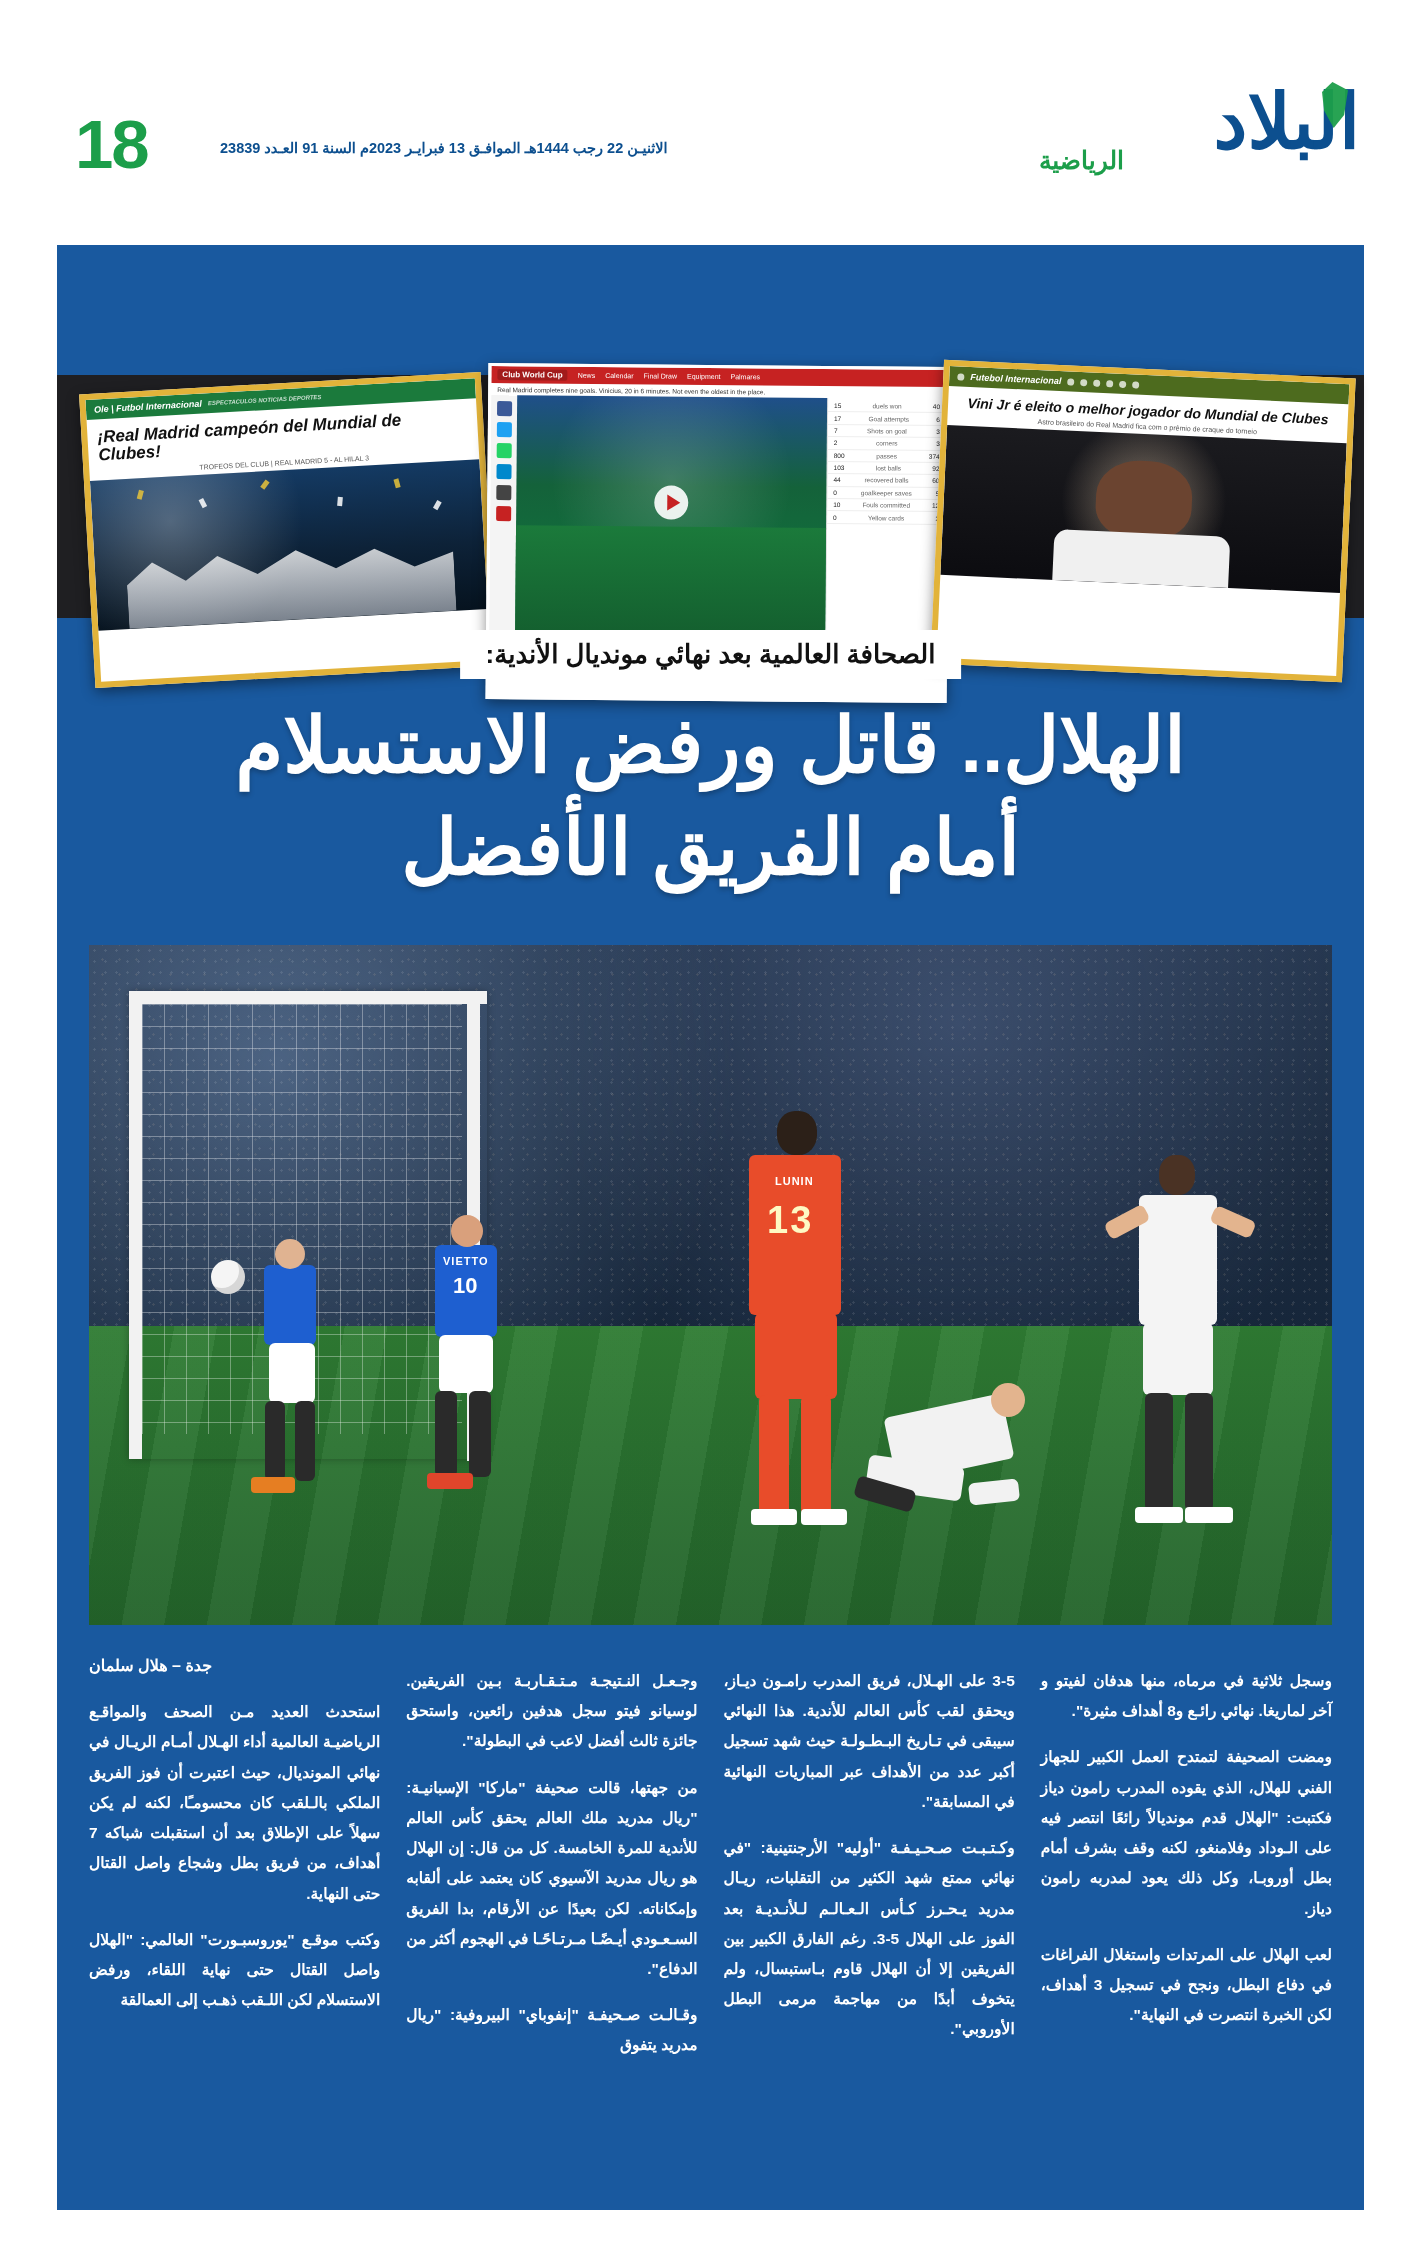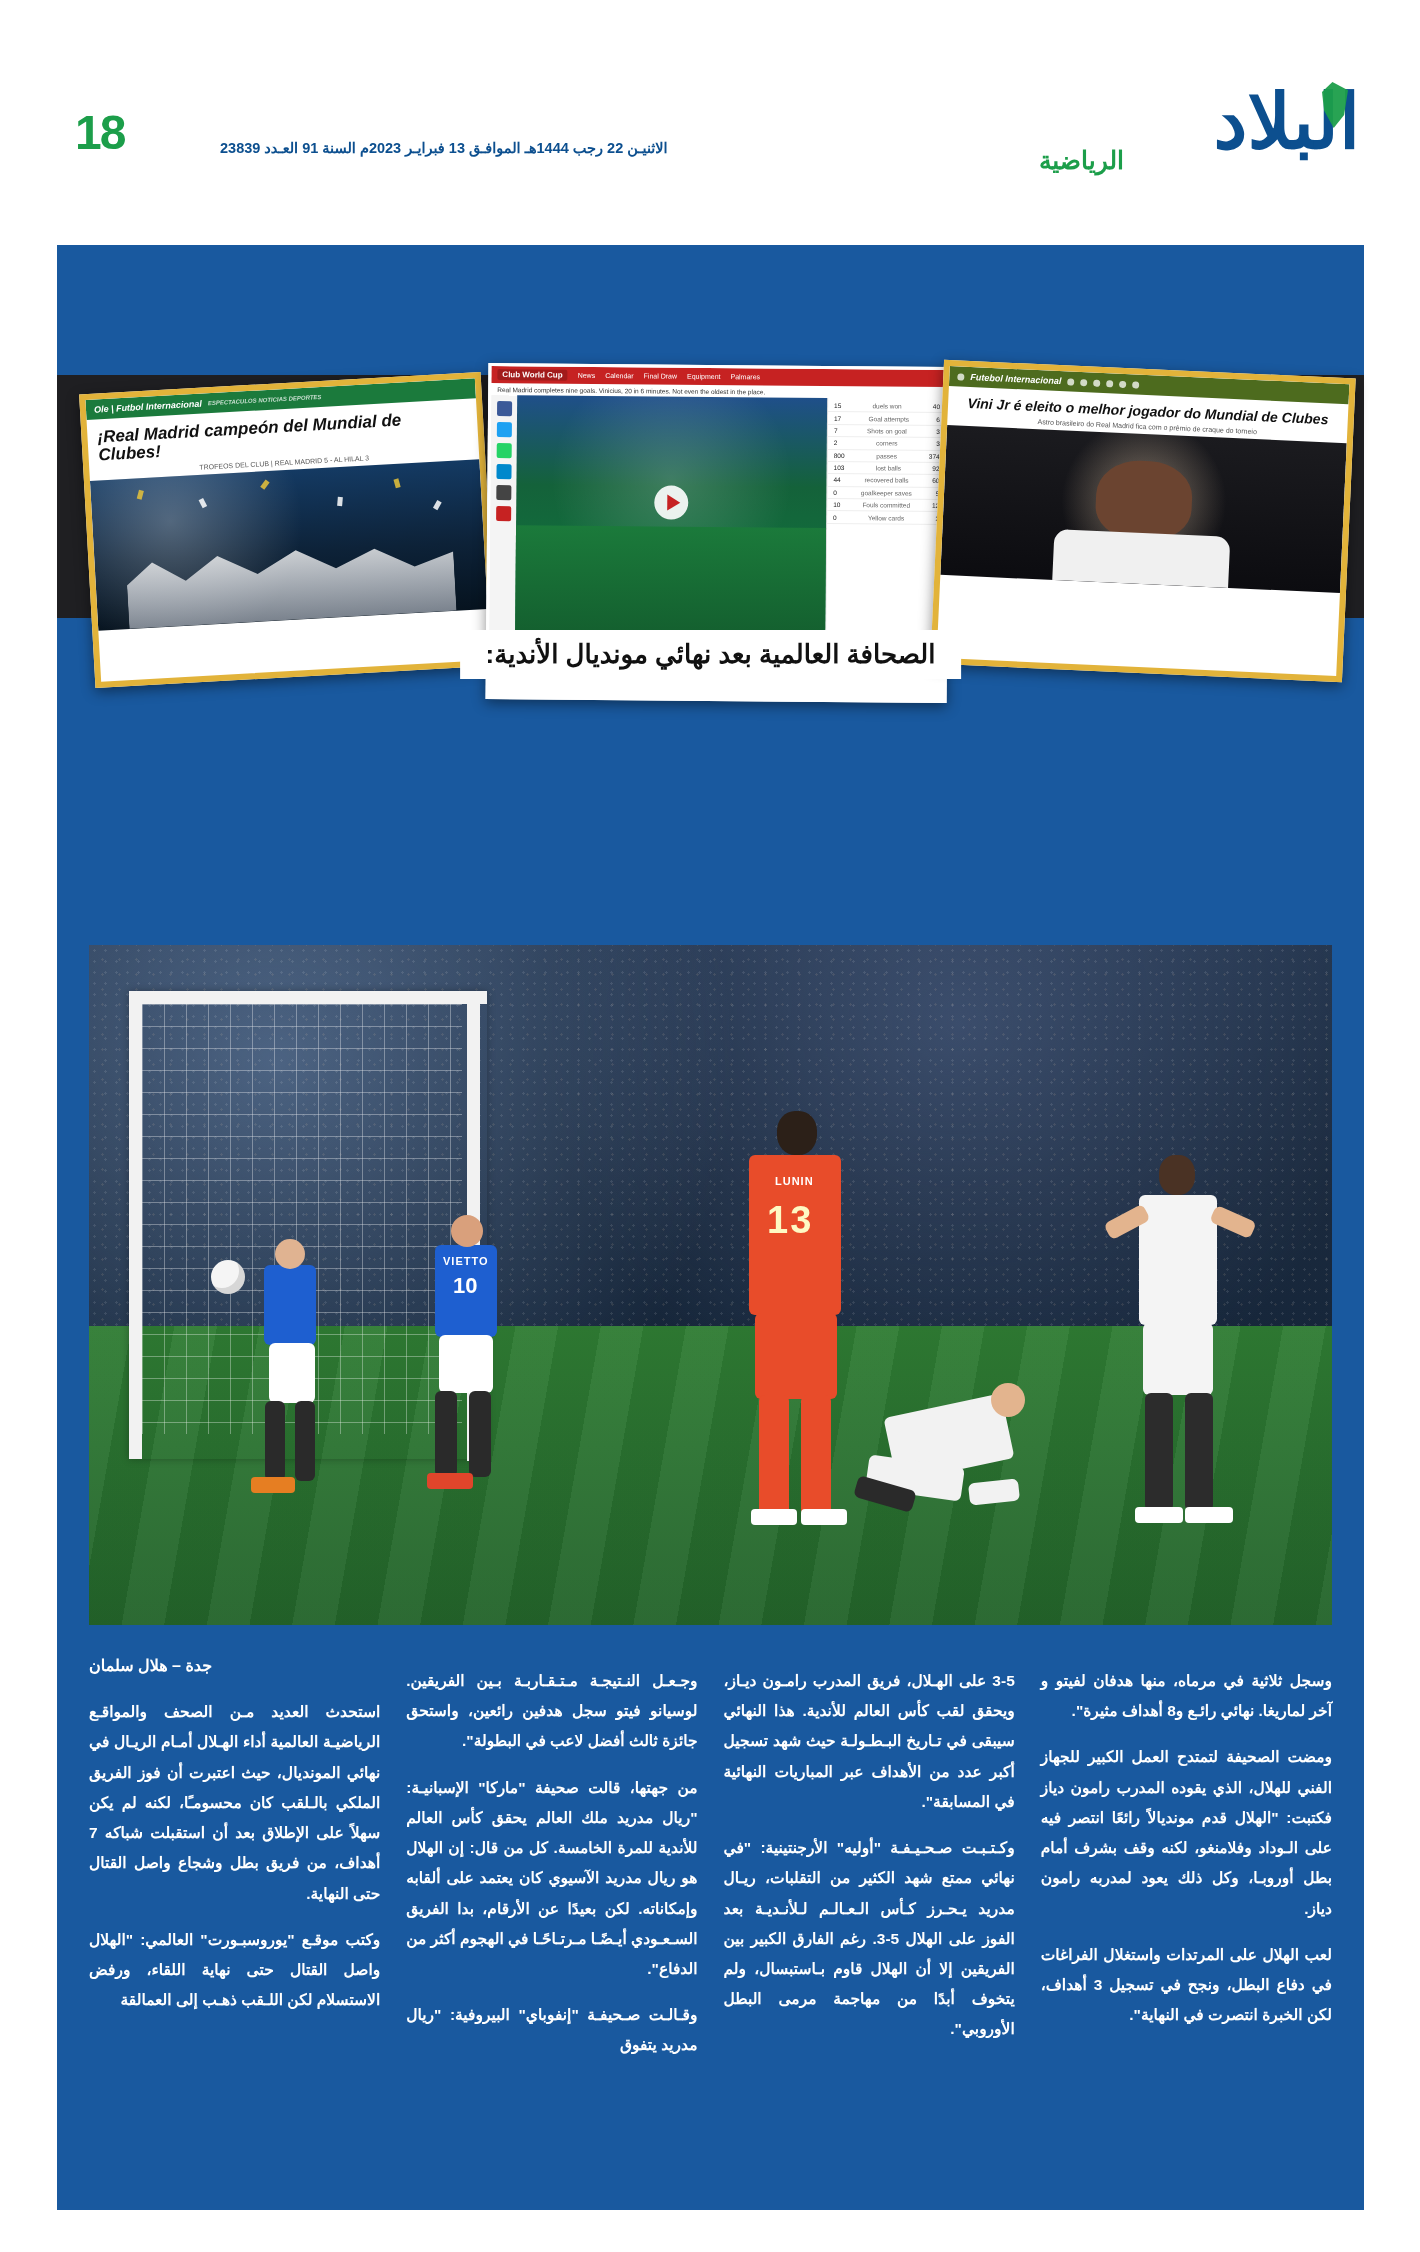--- a/index.html
+++ b/index.html
@@ -21,21 +21,21 @@
     top: 0;
     left: 0;
     width: 1420px;
     height: 215px;
     background: #ffffff;
   }
   .page-number {
     position: absolute;
     left: 75px;
     top: 105px;
-    font-size: 48px;
+    font-size: 69px;
     font-weight: bold;
     color: #1c9e4a;
     letter-spacing: -2px;
   }
   .issue-line {
     position: absolute;
     left: 220px;
     top: 140px;
     font-size: 14.5px;
     font-weight: bold;
@@ -493,20 +493,24 @@
       <div class="clip-sub">Astro brasileiro do Real Madrid fica com o prêmio de craque do torneio</div>
       <div class="clip-photo portrait">
         <div style="position:absolute;left:38%;top:18%;width:24%;height:52%;border-radius:45% 45% 40% 40%;background:#6b4430"></div>
         <div style="position:absolute;left:28%;bottom:0;width:44%;height:34%;background:#f0f0f0;border-radius:14px 14px 0 0"></div>
       </div>
     </div>
   </div>
 
   <div class="kicker">الصحافة العالمية بعد نهائي مونديال الأندية:</div>
 
+  <div class="headline">
+    <div>الهلال.. قاتل ورفض الاستسلام</div>
+    <div>أمام الفريق الأفضل</div>
+  </div>
 
   <div class="main-photo">
     <div class="crowd"></div>
     <div class="pitch"></div>
 
     <div class="goal-frame"></div>
     <div class="net"></div>
     <div class="post-right"></div>
     <div class="ball"></div>
 

